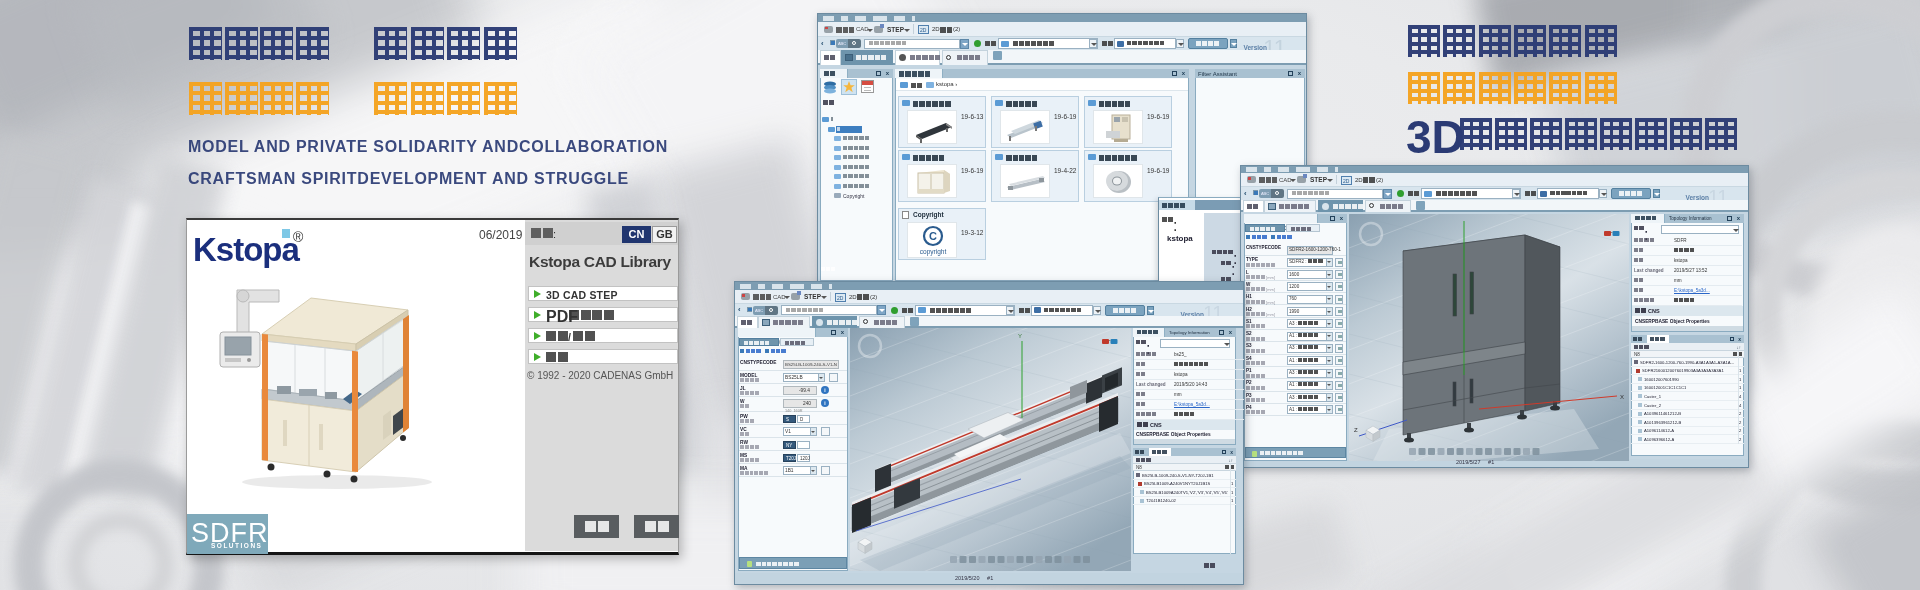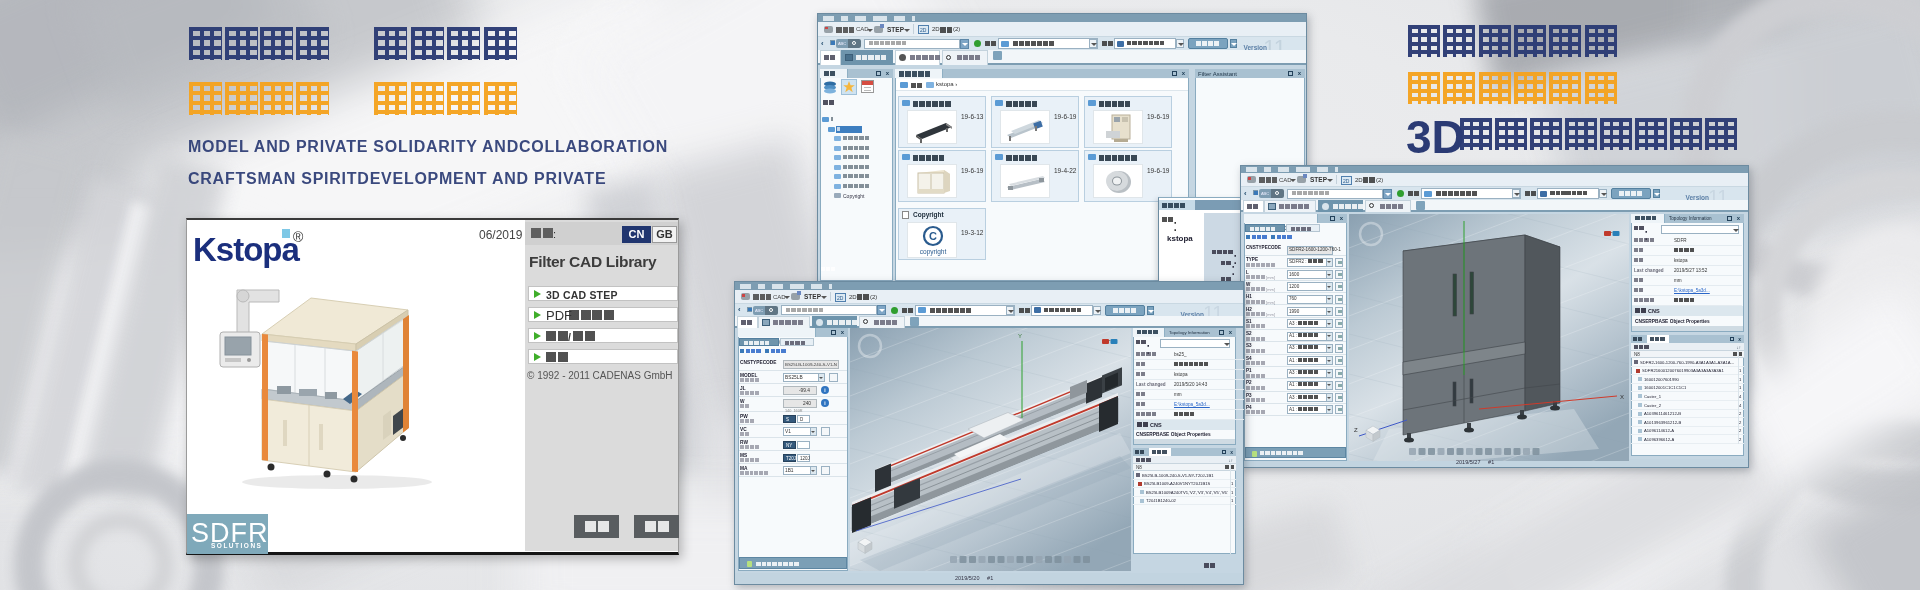--- a/index.html
+++ b/index.html
@@ -59,21 +59,21 @@
 <i class="hz" style="left:483.5px;top:27px;width:33px;height:33px;color:#2b3b74;--sw:4px"></i>
 <i class="hz" style="left:189.0px;top:82px;width:33px;height:33px;color:#f5a31f;--sw:4px"></i>
 <i class="hz" style="left:224.6px;top:82px;width:33px;height:33px;color:#f5a31f;--sw:4px"></i>
 <i class="hz" style="left:260.2px;top:82px;width:33px;height:33px;color:#f5a31f;--sw:4px"></i>
 <i class="hz" style="left:295.8px;top:82px;width:33px;height:33px;color:#f5a31f;--sw:4px"></i>
 <i class="hz" style="left:374.0px;top:82px;width:33px;height:33px;color:#f5a31f;--sw:4px"></i>
 <i class="hz" style="left:410.5px;top:82px;width:33px;height:33px;color:#f5a31f;--sw:4px"></i>
 <i class="hz" style="left:447.0px;top:82px;width:33px;height:33px;color:#f5a31f;--sw:4px"></i>
 <i class="hz" style="left:483.5px;top:82px;width:33px;height:33px;color:#f5a31f;--sw:4px"></i>
 <div class="ab" style="left:188px;top:138px;width:700px;font-size:16px;letter-spacing:.75px;font-weight:700;color:#2b3b74;opacity:.92">MODEL AND PRIVATE SOLIDARITY ANDCOLLABORATION</div>
-<div class="ab" style="left:188px;top:170px;width:700px;font-size:16px;letter-spacing:.75px;font-weight:700;color:#2b3b74;opacity:.92">CRAFTSMAN SPIRITDEVELOPMENT AND PRIVATE</div>
+<div class="ab" style="left:188px;top:170px;width:700px;font-size:16px;letter-spacing:.75px;font-weight:700;color:#2b3b74;opacity:.92">CRAFTSMAN SPIRITDEVELOPMENT AND STRUGGLE</div>
 <i class="hz" style="left:1408.0px;top:25px;width:32px;height:32px;color:#2b3b74;--sw:3.6px"></i>
 <i class="hz" style="left:1443.3px;top:25px;width:32px;height:32px;color:#2b3b74;--sw:3.6px"></i>
 <i class="hz" style="left:1478.6px;top:25px;width:32px;height:32px;color:#2b3b74;--sw:3.6px"></i>
 <i class="hz" style="left:1513.9px;top:25px;width:32px;height:32px;color:#2b3b74;--sw:3.6px"></i>
 <i class="hz" style="left:1549.2px;top:25px;width:32px;height:32px;color:#2b3b74;--sw:3.6px"></i>
 <i class="hz" style="left:1584.5px;top:25px;width:32px;height:32px;color:#2b3b74;--sw:3.6px"></i>
 <i class="hz" style="left:1408.0px;top:72px;width:32px;height:32px;color:#f5a31f;--sw:3.6px"></i>
 <i class="hz" style="left:1443.3px;top:72px;width:32px;height:32px;color:#f5a31f;--sw:3.6px"></i>
 <i class="hz" style="left:1478.6px;top:72px;width:32px;height:32px;color:#f5a31f;--sw:3.6px"></i>
 <i class="hz" style="left:1513.9px;top:72px;width:32px;height:32px;color:#f5a31f;--sw:3.6px"></i>
@@ -142,42 +142,42 @@
    <circle cx="167" cy="259" r="3.5" fill="#2b2b2b"></circle>
         <circle cx="216" cy="218" r="3" fill="#2b2b2b"></circle>
   </g>
  </svg>
 
  <div class="ab" style="left:338px;top:0;width:153px;height:331px;background:#dbdbdb">
   <div class="ab" style="left:0;top:2px;width:153px;height:23px;background:#d0d0d0"></div>
   <div class="ab" style="left:6px;top:8px;font-size:11px;color:#333"><i class="zh" style="--c:10px;--p:11.6px;width:22px;height:10px;opacity:0.72;"></i>:</div>
   <div class="ab" style="left:97px;top:6px;width:29px;height:17px;background:#20356f;color:#fff;font-size:11px;font-weight:700;text-align:center;line-height:17px">CN</div>
   <div class="ab" style="left:127px;top:6px;width:25px;height:17px;background:#f2f2f2;border:1px solid #9a9a9a;color:#333;font-size:11px;font-weight:700;text-align:center;line-height:15px">GB</div>
-  <div class="ab" style="left:4px;top:33px;font-size:15.5px;font-weight:700;color:#3c3c3c;letter-spacing:-.3px;white-space:nowrap">Filter CAD Library</div>
+  <div class="ab" style="left:4px;top:33px;font-size:15.5px;font-weight:700;color:#3c3c3c;letter-spacing:-.3px;white-space:nowrap">Kstopa CAD Library</div>
  </div>
 <div class="ab" style="left:341px;top:66px;width:150px;height:15px;background:#fff;border:1px solid #c2c2c2">
 <span class="ab" style="left:5px;top:3px;width:0;height:0;border:4.5px solid transparent;border-left:7px solid #3fae2a;border-right:0"></span>
 <span class="ab" style="left:17px;top:1.5px;font-size:10.5px;font-weight:700;color:#333;letter-spacing:.2px">3D CAD STEP</span>
 </div>
 <div class="ab" style="left:341px;top:87px;width:150px;height:15px;background:#fff;border:1px solid #c2c2c2">
 <span class="ab" style="left:5px;top:3px;width:0;height:0;border:4.5px solid transparent;border-left:7px solid #3fae2a;border-right:0"></span>
-<span class="ab" style="left:17px;top:0;font-size:13px;font-weight:400;color:#333">PDF</span>
+<span class="ab" style="left:17px;top:0;font-size:16px;font-weight:700;color:#333">PDF</span>
       <span class="ab" style="left:40px;top:2px;color:#333"><i class="zh" style="--c:10px;--p:11.6px;width:45px;height:10px;opacity:0.85;"></i></span>
 </div>
 <div class="ab" style="left:341px;top:108px;width:150px;height:15px;background:#fff;border:1px solid #c2c2c2">
 <span class="ab" style="left:5px;top:3px;width:0;height:0;border:4.5px solid transparent;border-left:7px solid #3fae2a;border-right:0"></span>
 <span class="ab" style="left:17px;top:2px;color:#333"><i class="zh" style="--c:10px;--p:11.6px;width:22px;height:10px;opacity:0.85;"></i></span>
       <span class="ab" style="left:39px;top:1.5px;font-size:10.5px;font-weight:700;color:#333">/</span>
       <span class="ab" style="left:44px;top:2px;color:#333"><i class="zh" style="--c:10px;--p:11.6px;width:22px;height:10px;opacity:0.85;"></i></span>
 </div>
 <div class="ab" style="left:341px;top:129px;width:150px;height:15px;background:#fff;border:1px solid #c2c2c2">
 <span class="ab" style="left:5px;top:3px;width:0;height:0;border:4.5px solid transparent;border-left:7px solid #3fae2a;border-right:0"></span>
 <span class="ab" style="left:17px;top:2px;color:#333"><i class="zh" style="--c:10px;--p:11.6px;width:22px;height:10px;opacity:0.85;"></i></span>
 </div>
-<div class="ab" style="left:340px;top:150px;font-size:10px;color:#555;white-space:nowrap">© 1992 - 2011 CADENAS GmbH</div>
+<div class="ab" style="left:340px;top:150px;font-size:10px;color:#555;white-space:nowrap">© 1992 - 2020 CADENAS GmbH</div>
 <div class="ab" style="left:0px;top:294px;width:81px;height:40px;background:#7fa9ba">
    <div class="ab" style="left:4px;top:4px;font-size:27px;font-weight:400;color:#fff;letter-spacing:1px;font-stretch:condensed">SDFR</div>
    <div class="ab" style="left:24px;top:28px;font-size:6.5px;font-weight:700;color:#fff;letter-spacing:1.5px">SOLUTIONS</div>
  </div>
  <div class="ab" style="left:387px;top:295px;width:45px;height:23px;background:#595d60;color:#fff;display:flex;align-items:center;justify-content:center">
       <i class="zh" style="--c:11px;--p:12.8px;width:24px;height:11px;opacity:0.85;"></i>
     </div>
  <div class="ab" style="left:447px;top:295px;width:45px;height:23px;background:#595d60;color:#fff;display:flex;align-items:center;justify-content:center">
       <i class="zh" style="--c:11px;--p:12.8px;width:24px;height:11px;opacity:0.85;"></i>
     </div>

